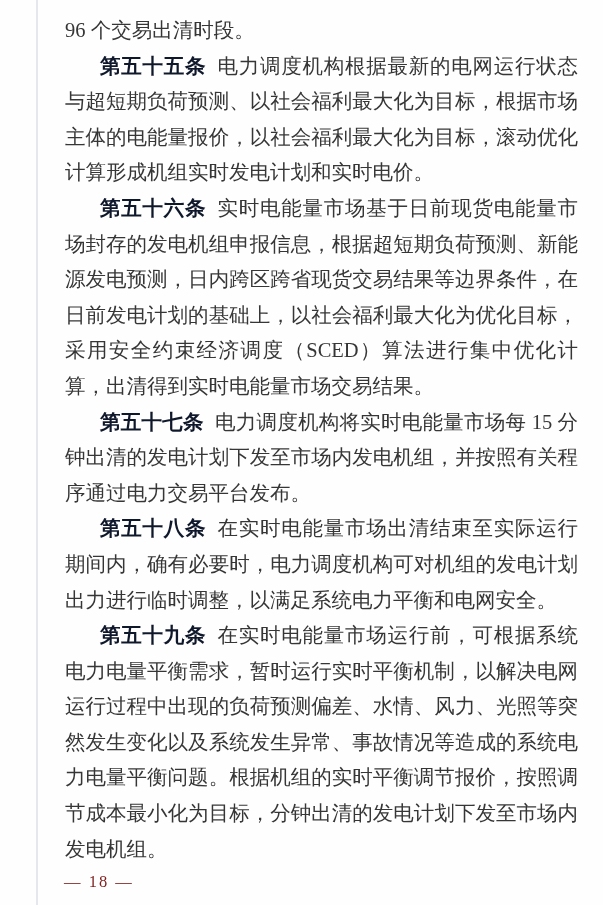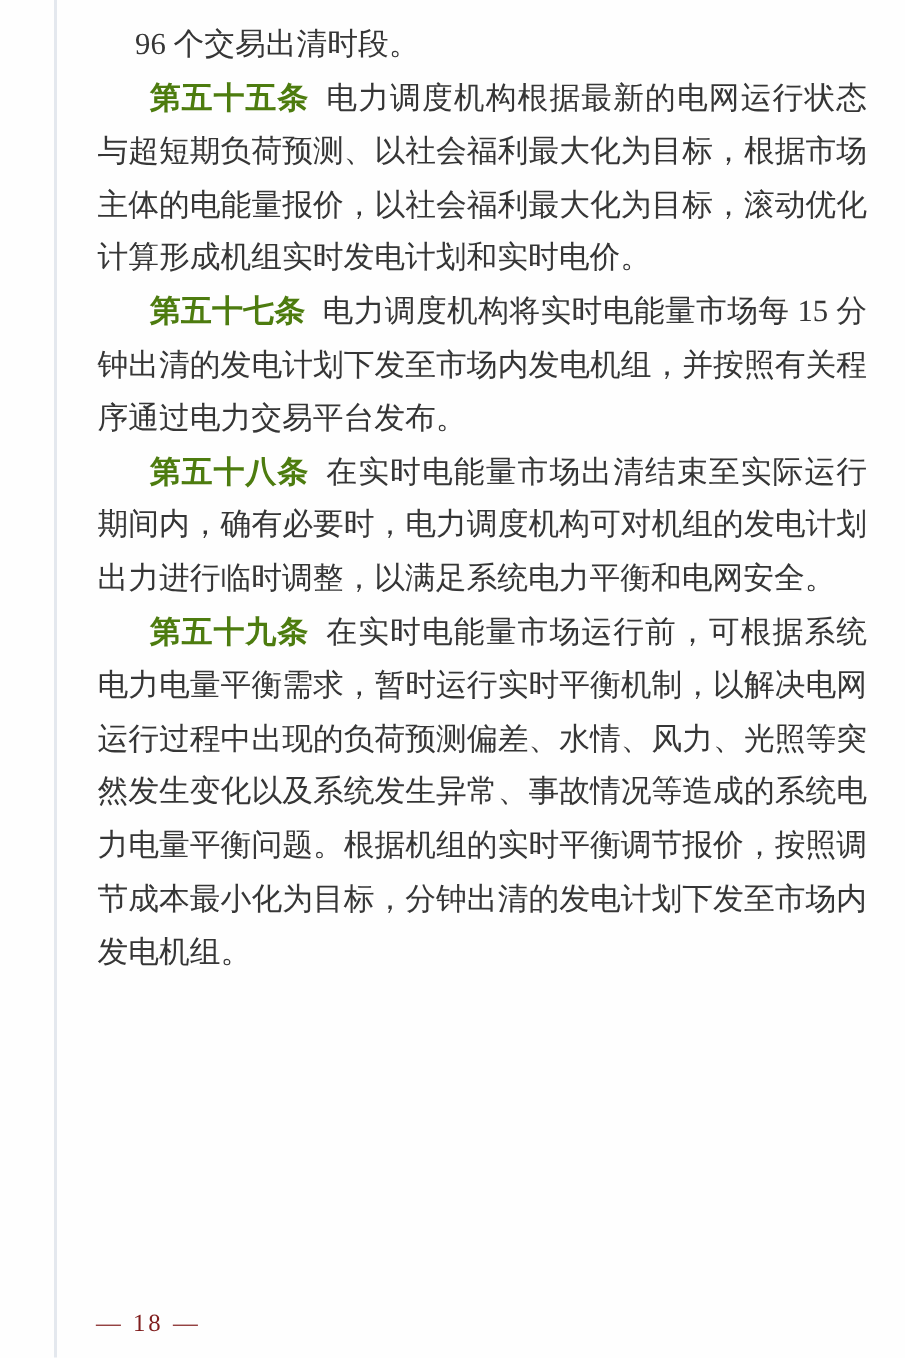--- a/index.html
+++ b/index.html
@@ -32,25 +32,24 @@
     color: #363636;
     text-align: justify;
   }
   .para {
     margin: 0;
     padding: 0;
     text-indent: 35px;
   }
   .para.flush {
     text-indent: 0;
-    margin-left: 25px;
   }
   .article-label {
     font-weight: 700;
-    color: #4d7c0f;
+    color: #0f172a;
     margin-right: 0.55em;
   }
   .footer {
     position: absolute;
     left: 64px;
     top: 872px;
     font-size: 16.5px;
     letter-spacing: 2px;
     color: #7f1d1d;
   }
@@ -63,20 +62,23 @@
 <div class="content">
 
   <p class="para flush">
     <span>96 个交易出清时段。</span>
   </p>
 
   <p class="para">
     <span class="article-label">第五十五条</span><span>电力调度机构根据最新的电网运行状态与超短期负荷预测、以社会福利最大化为目标，根据市场主体的电能量报价，以社会福利最大化为目标，滚动优化计算形成机组实时发电计划和实时电价。</span>
   </p>
 
+  <p class="para">
+    <span class="article-label">第五十六条</span><span>实时电能量市场基于日前现货电能量市场封存的发电机组申报信息，根据超短期负荷预测、新能源发电预测，日内跨区跨省现货交易结果等边界条件，在日前发电计划的基础上，以社会福利最大化为优化目标，采用安全约束经济调度（SCED）算法进行集中优化计算，出清得到实时电能量市场交易结果。</span>
+  </p>
 
   <p class="para">
     <span class="article-label">第五十七条</span><span>电力调度机构将实时电能量市场每 15 分钟出清的发电计划下发至市场内发电机组，并按照有关程序通过电力交易平台发布。</span>
   </p>
 
   <p class="para">
     <span class="article-label">第五十八条</span><span>在实时电能量市场出清结束至实际运行期间内，确有必要时，电力调度机构可对机组的发电计划出力进行临时调整，以满足系统电力平衡和电网安全。</span>
   </p>
 
   <p class="para">

